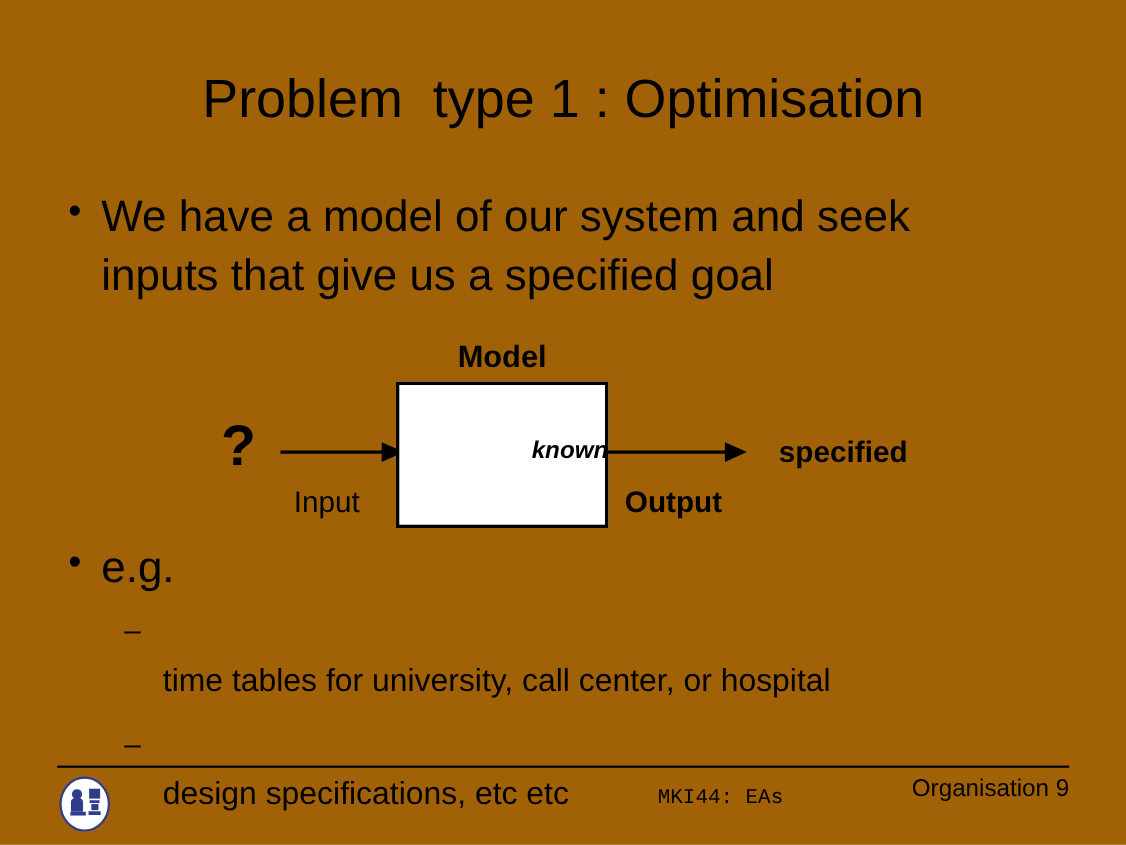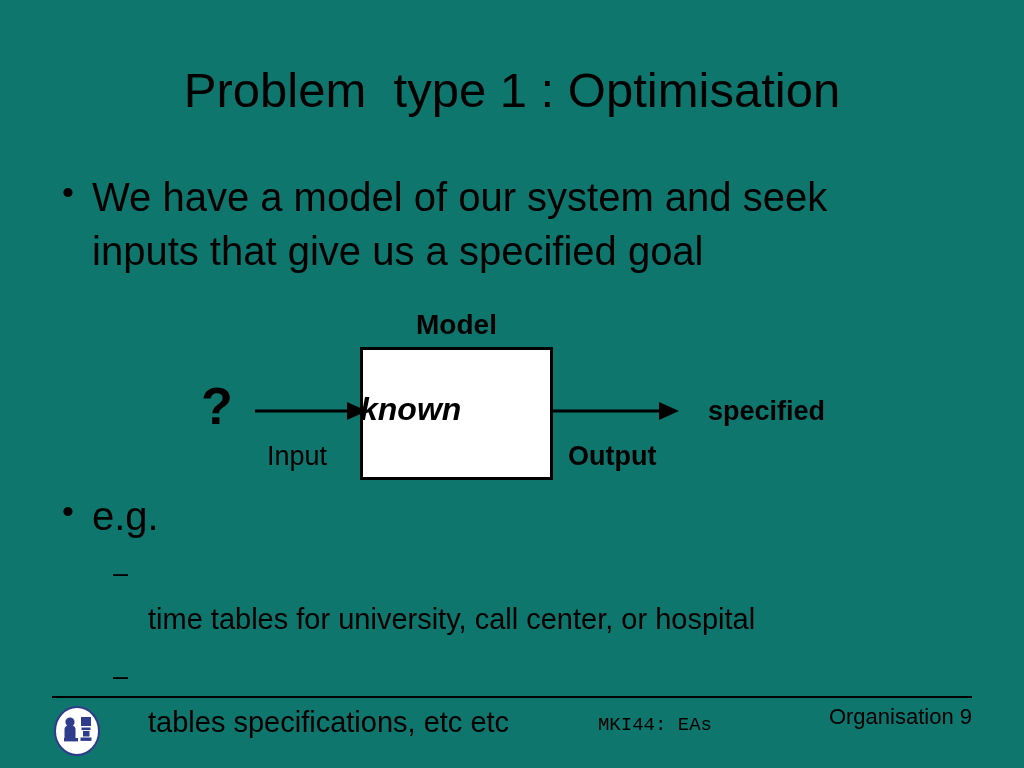--- a/index.html
+++ b/index.html
@@ -13,21 +13,21 @@
     height: 768px;
     overflow: hidden;
     font-family: "Liberation Sans", sans-serif;
     color: #000000;
     -webkit-font-smoothing: antialiased;
   }
   #slide {
     position: relative;
     width: 1024px;
     height: 768px;
-    background: #0f766e;
+    background: #a16207;
   }
 
   
   #slide-title {
     position: absolute;
     left: 60px;
     top: 62px;
     width: 904px;
     text-align: center;
     font-size: 49px;
@@ -128,22 +128,22 @@
     text-align: center;
     font-size: 28px;
     font-weight: bold;
     line-height: 34px;
   }
   #known-label {
     position: absolute;
     left: 175px;
     top: 93px;
     width: 193px;
-    text-align: left;
-    font-size: 32px;
+    text-align: right;
+    font-size: 22px;
     font-weight: bold;
     font-style: italic;
     line-height: 32px;
   }
   #question-mark {
     position: absolute;
     left: 16px;
     top: 78px;
     font-size: 52px;
     font-weight: bold;
@@ -261,21 +261,21 @@
     <span class="bullet-text">e.g.</span>
   </div>
 
   <div class="sub-row" id="sub-1">
     <span class="sub-marker">–</span>
     <span class="sub-text">time tables for university, call center, or hospital</span>
   </div>
 
   <div class="sub-row" id="sub-2">
     <span class="sub-marker">–</span>
-    <span class="sub-text">tables specifications, etc etc</span>
+    <span class="sub-text">design specifications, etc etc</span>
   </div>
 
   <div id="footer-rule"></div>
 
   <svg id="footer-logo" viewBox="0 0 48 52">
     <ellipse cx="24" cy="26" rx="22" ry="24" fill="#ffffff" stroke="#2F3C8C" stroke-width="2"></ellipse>
 
     <circle cx="17" cy="17" r="4.6" fill="#2F3C8C"></circle>
     <path d="M11.5 24 C11.5 21.5 14 20.2 17 20.2 C20 20.2 22.5 21.5 22.5 24 L22.5 33 L11.5 33 Z" fill="#2F3C8C"></path>
     <rect x="11" y="33" width="14" height="3.4" fill="#2F3C8C"></rect>

